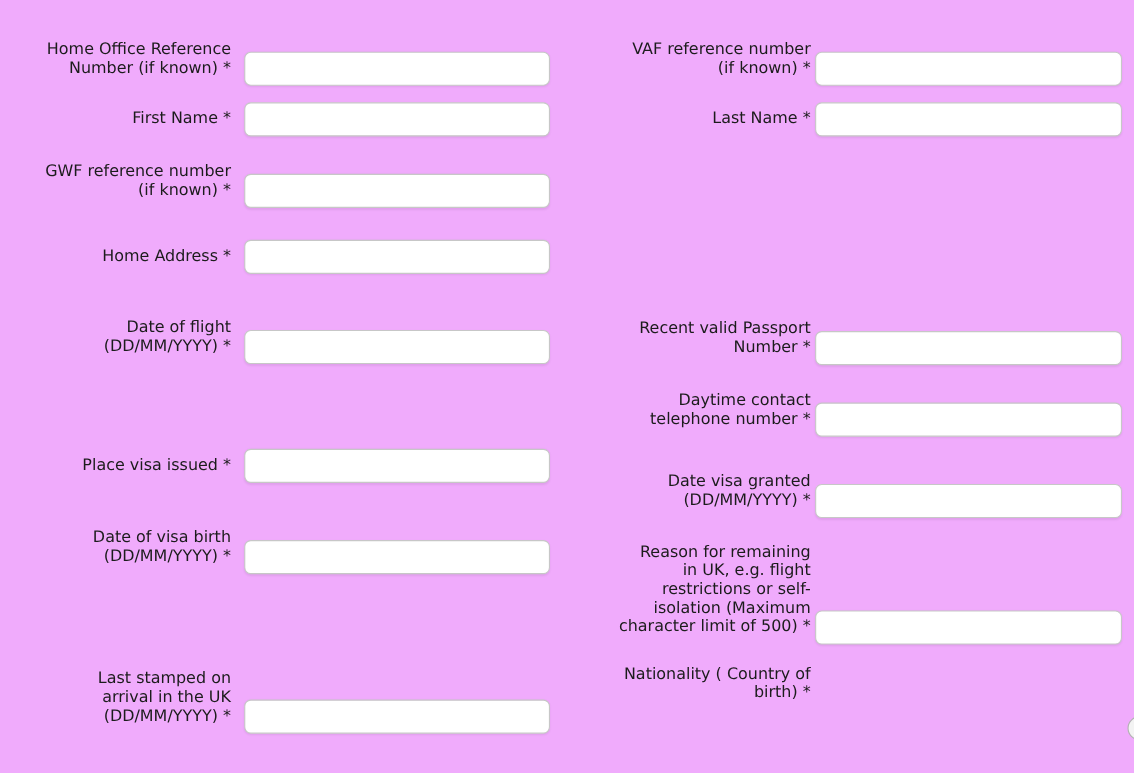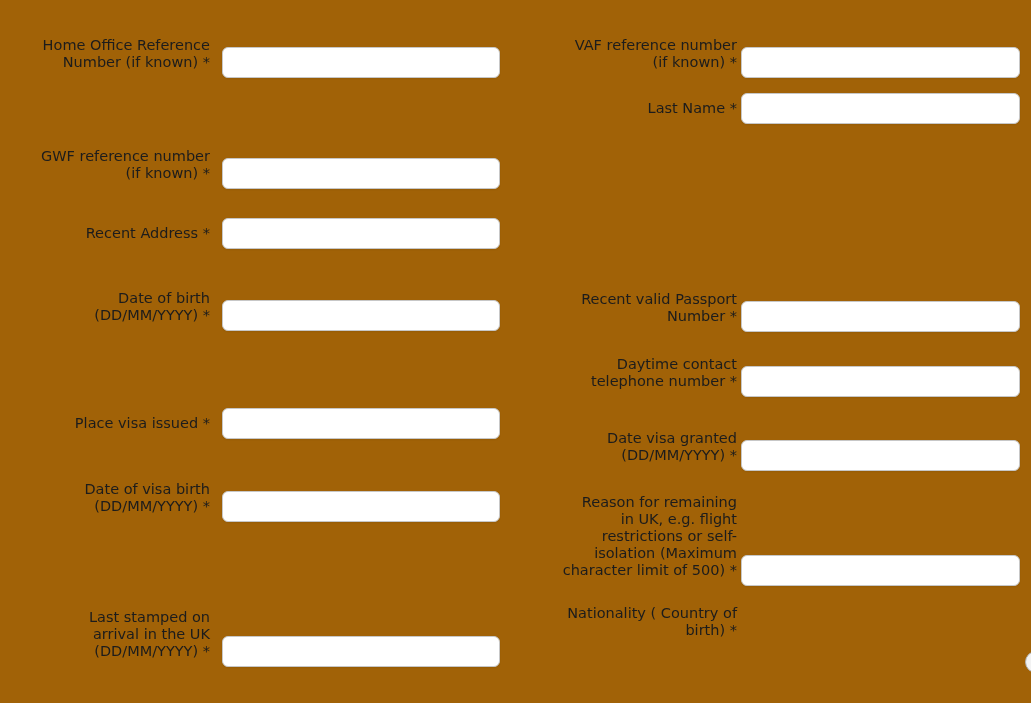--- a/index.html
+++ b/index.html
@@ -1,20 +1,20 @@
 <!DOCTYPE html>
 <html><head>
 <meta charset="utf-8">
 <style>
   html, body { margin: 0; padding: 0; }
   .screen {
     position: relative;
     width: 1031px;
     height: 703px;
-    background: #a16207;
+    background: #f0abfc;
     overflow: hidden;
     font-family: "DejaVu Sans", "Liberation Sans", sans-serif;
     color: #1c1c1c;
   }
   .row {
     position: absolute;
     display: flex;
     align-items: flex-end;
     height: 31px;
   }
@@ -103,34 +103,38 @@
 <body>
 
 <div class="screen">
 
   <div class="row left" style="top:47px">
     <label class="lbl">Home Office Reference
 Number (if known) *</label>
     <input class="txt" type="text" value="" style="">
   </div>
 
+  <div class="row left" style="top:93px">
+    <label class="lbl">First Name *</label>
+    <input class="txt" type="text" value="" style="">
+  </div>
 
   <div class="row left" style="top:158px">
     <label class="lbl">GWF reference number
 (if known) *</label>
     <input class="txt" type="text" value="" style="">
   </div>
 
   <div class="row left" style="top:218px">
-    <label class="lbl">Recent Address *</label>
+    <label class="lbl">Home Address *</label>
     <input class="txt" type="text" value="" style="">
   </div>
 
   <div class="row left" style="top:300px">
-    <label class="lbl">Date of birth
+    <label class="lbl">Date of flight
 (DD/MM/YYYY) *</label>
     <input class="txt" type="text" value="" style="">
   </div>
 
 
   <div class="row left" style="top:408px">
     <label class="lbl">Place visa issued *</label>
     <input class="txt" type="text" value="" style="">
   </div>
 

